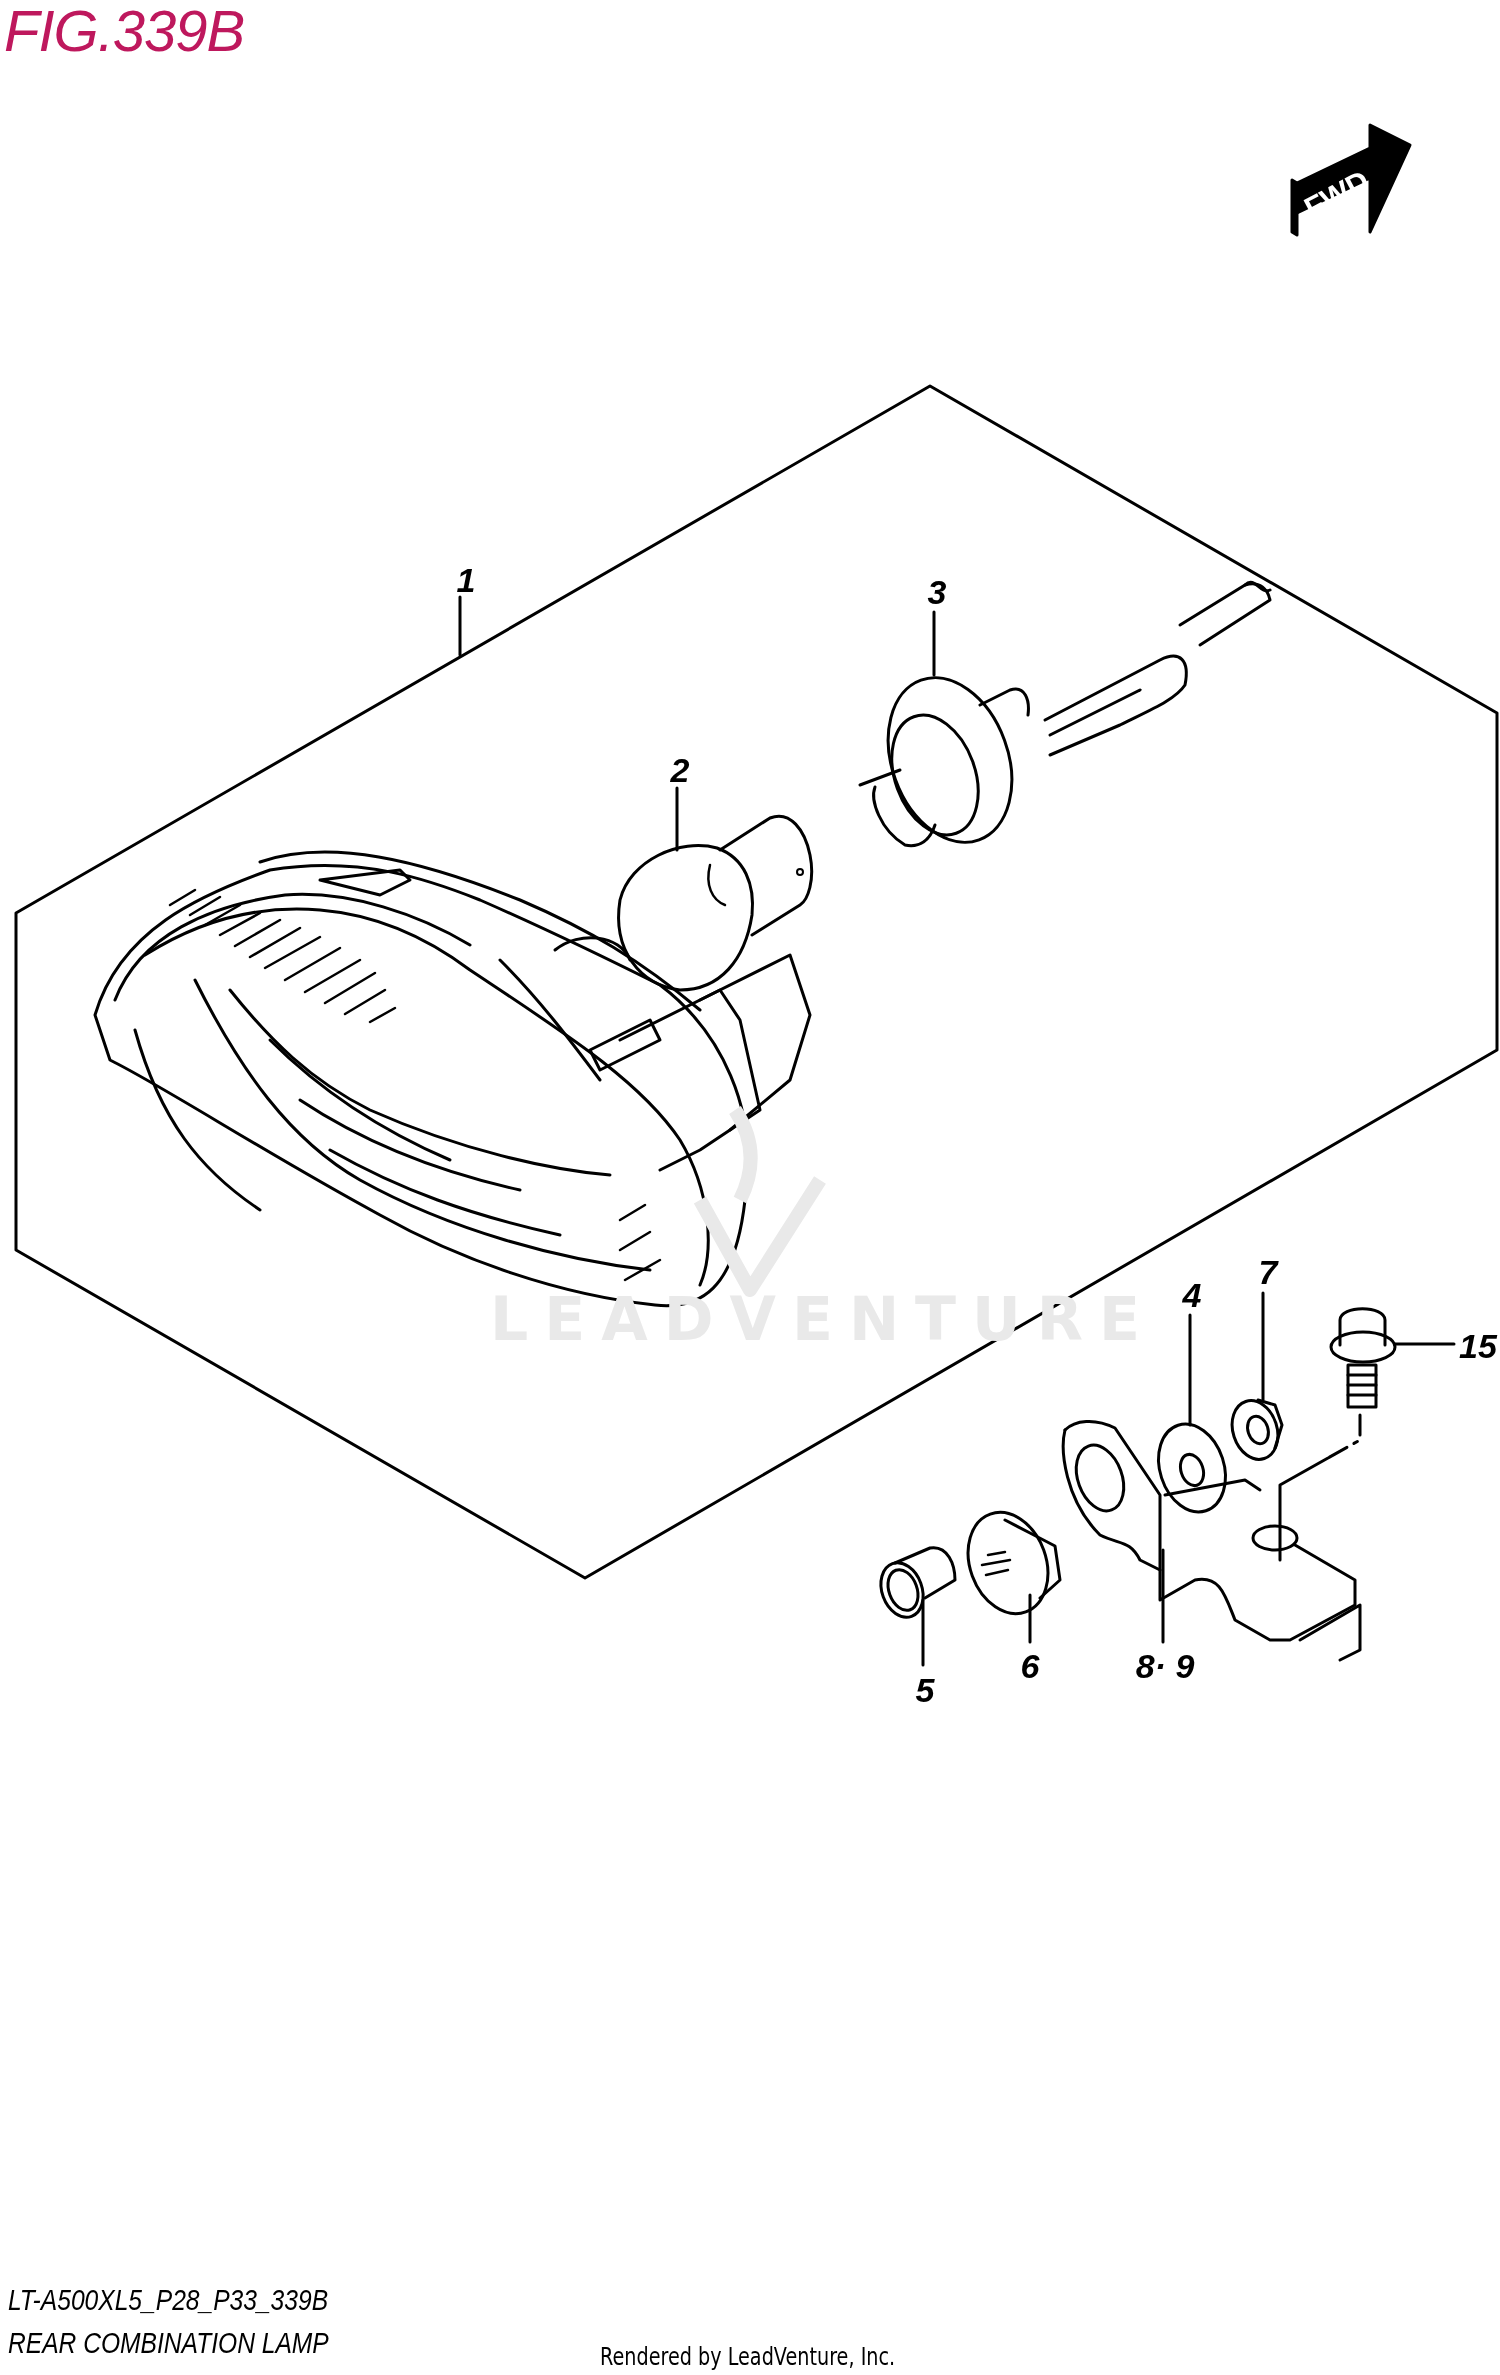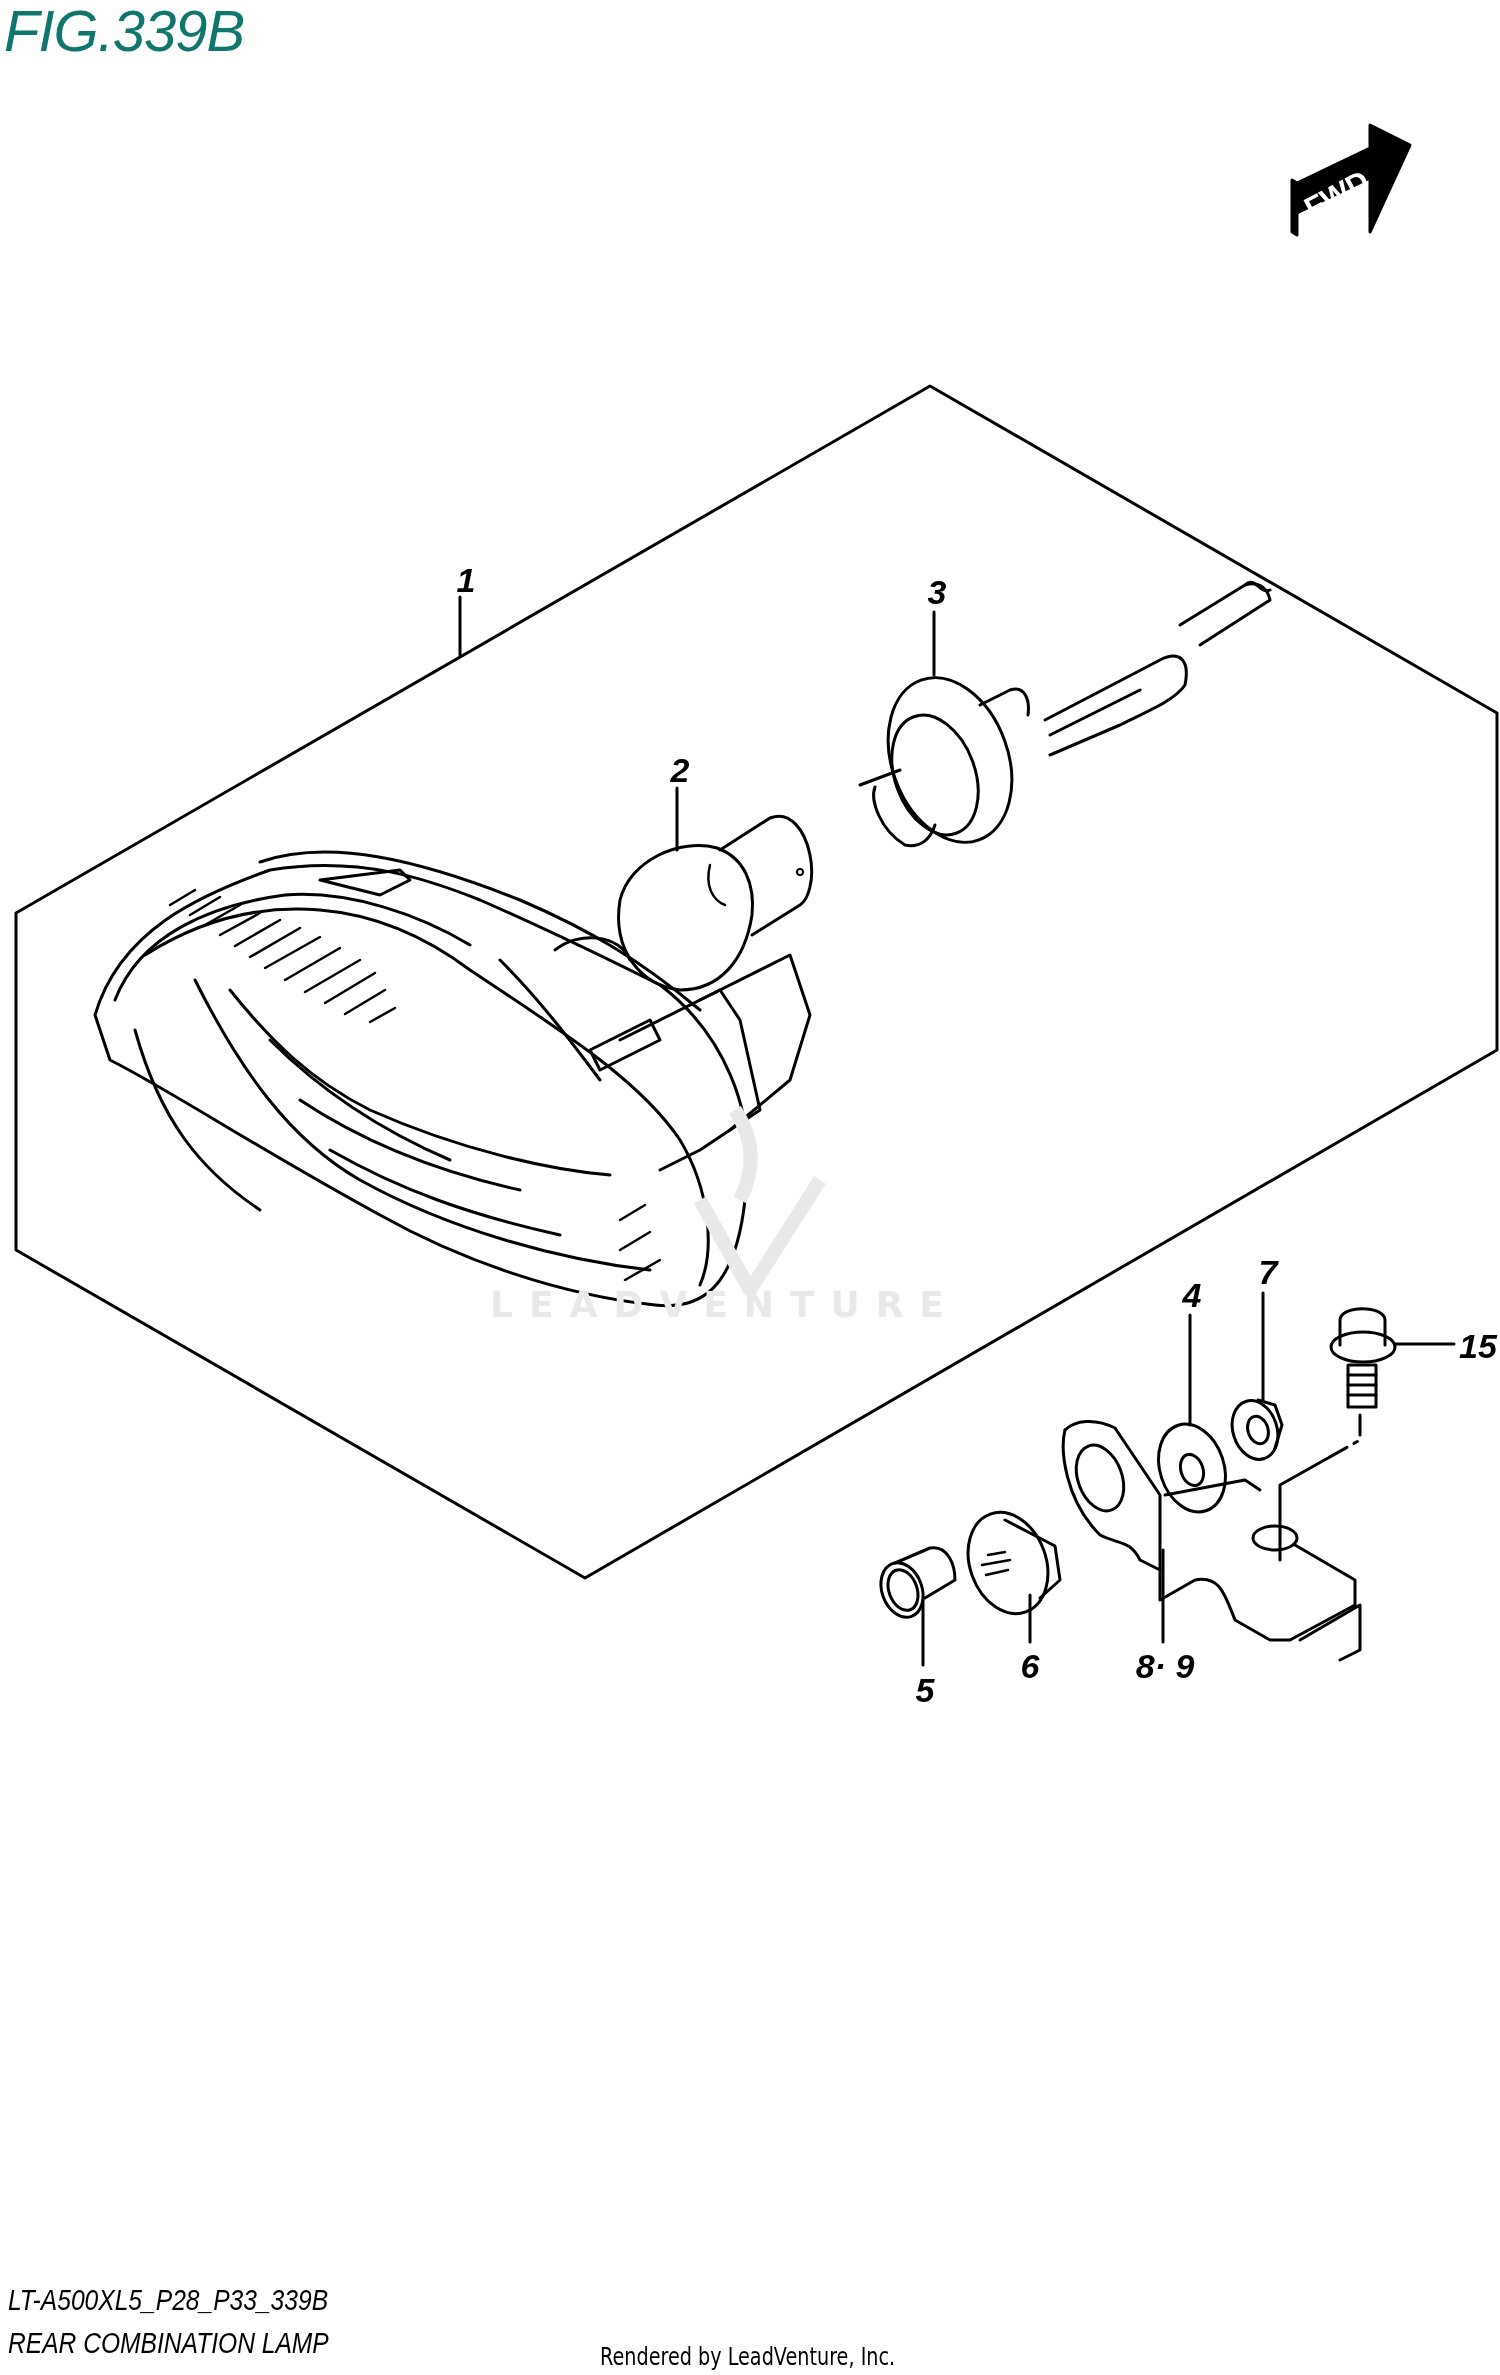--- a/index.html
+++ b/index.html
@@ -1,23 +1,23 @@
 <!DOCTYPE html>
 <html><head>
 <meta charset="utf-8">
 <style>
   html, body { margin:0; padding:0; background:#ffffff; }
   body { width:1500px; height:2375px; position:relative; overflow:hidden; font-family:"Liberation Sans", sans-serif; }
   #drawing { position:absolute; left:0; top:0; width:1500px; height:2375px; }
-  .fig-title { position:absolute; left:4px; top:2px; font-size:58px; font-style:italic; color:#0f766e; letter-spacing:-1px; font-family:"Liberation Sans", sans-serif; line-height:1; }
+  .fig-title { position:absolute; left:4px; top:2px; font-size:58px; font-style:italic; color:#be185d; letter-spacing:-1px; font-family:"Liberation Sans", sans-serif; line-height:1; }
   .callout { position:absolute; font-size:34px; font-style:italic; font-weight:bold; color:#000; font-family:"Liberation Sans", sans-serif; line-height:1; transform:translate(-50%,-50%); }
   .footer-code { position:absolute; left:8px; top:2283px; font-size:30px; font-style:italic; color:#000; transform:scaleX(0.82); transform-origin:left top; font-family:"Liberation Sans", sans-serif; }
   .footer-title { position:absolute; left:8px; top:2326px; font-size:30px; font-style:italic; color:#000; transform:scaleX(0.82); transform-origin:left top; font-family:"Liberation Sans", sans-serif; }
   .rendered-by { position:absolute; left:600px; top:2343px; font-size:24px; color:#000; transform:scaleX(0.8); transform-origin:left top; font-family:"DejaVu Sans", sans-serif; }
-  .watermark { position:absolute; left:490px; top:1284px; font-size:36px; letter-spacing:16px; color:#e9e9e9; font-family:"DejaVu Sans", sans-serif; font-weight:bold; }
+  .watermark { position:absolute; left:490px; top:1284px; font-size:60px; letter-spacing:16px; color:#e9e9e9; font-family:"DejaVu Sans", sans-serif; font-weight:bold; }
   .fwd-label { font-family:"Liberation Sans", sans-serif; font-weight:bold; }
 </style>
 </head>
 <body>
 
 <svg id="drawing" viewBox="0 0 1500 2375" xmlns="http://www.w3.org/2000/svg">
   <g fill="none" stroke="#000" stroke-width="3" stroke-linejoin="round" stroke-linecap="round">
 
     <polygon points="930,386 1497,713 1497,1050 585,1578 16,1250 16,913"></polygon>
 

